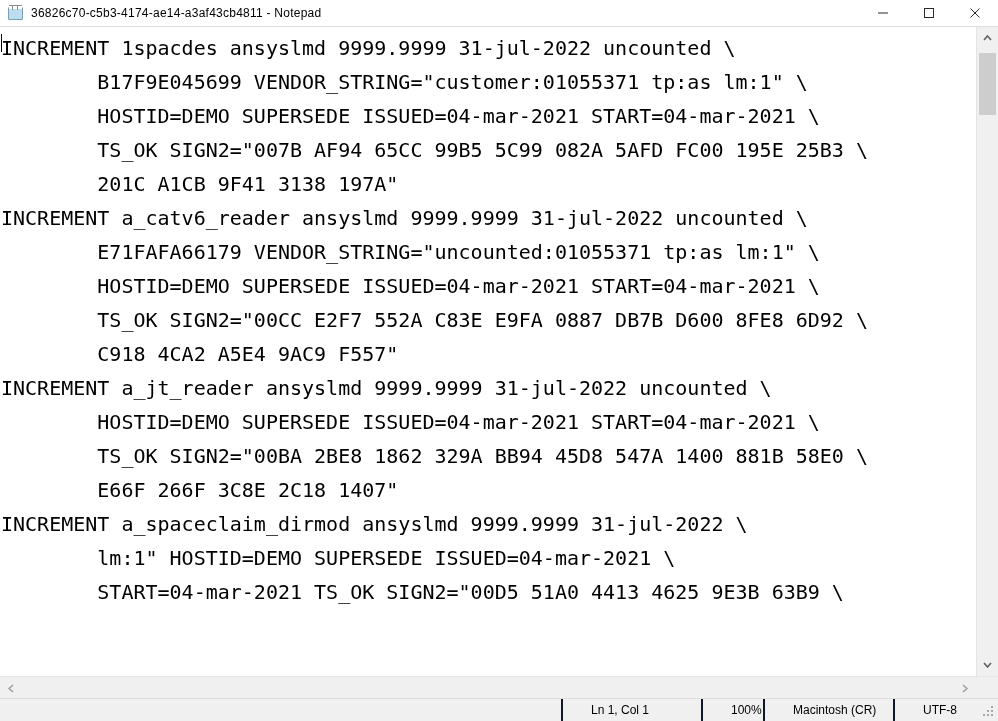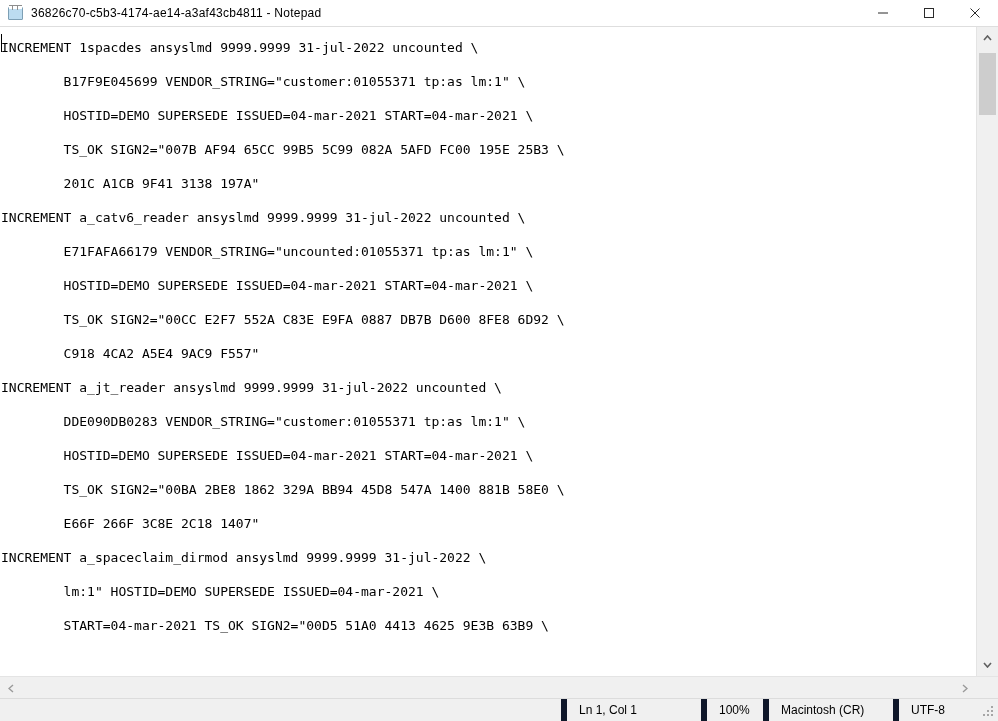--- a/index.html
+++ b/index.html
@@ -112,21 +112,21 @@
   }
   .textarea {
     flex: 1 1 auto;
     background: #ffffff;
     overflow: hidden;
     position: relative;
     padding-top: 4px;
   }
   .line {
     font-family: "DejaVu Sans Mono", "Liberation Mono", monospace;
-    font-size: 13px;
+    font-size: 20px;
     line-height: 34px;
     height: 34px;
     color: #000000;
     white-space: pre;
     padding-left: 1px;
   }
   .caret {
     position: absolute;
     left: 1px;
     top: 7px;
@@ -197,22 +197,22 @@
     background: #f0f0f0;
     border-top: 1px solid #dcdcdc;
     font-size: 12px;
     color: #000000;
     position: relative;
   }
   .status-spacer { flex: 1 1 auto; }
   .status-cell {
     display: flex;
     align-items: center;
-    padding-left: 12px;
-    border-left: 6px solid #0f172a;
+    padding-left: 28px;
+    border-left: 2px solid #0f172a;
     white-space: nowrap;
   }
   .status-cell.ln   { width: 140px; }
   .status-cell.zoom { width: 62px; }
   .status-cell.eol  { width: 130px; }
   .status-cell.enc  { width: 105px; }
 
   .grip {
     position: absolute;
     right: 3px;
@@ -266,21 +266,20 @@
         <div class="line">        B17F9E045699 VENDOR_STRING="customer:01055371 tp:as lm:1" \</div>
         <div class="line">        HOSTID=DEMO SUPERSEDE ISSUED=04-mar-2021 START=04-mar-2021 \</div>
         <div class="line">        TS_OK SIGN2="007B AF94 65CC 99B5 5C99 082A 5AFD FC00 195E 25B3 \</div>
         <div class="line">        201C A1CB 9F41 3138 197A"</div>
         <div class="line">INCREMENT a_catv6_reader ansyslmd 9999.9999 31-jul-2022 uncounted \</div>
         <div class="line">        E71FAFA66179 VENDOR_STRING="uncounted:01055371 tp:as lm:1" \</div>
         <div class="line">        HOSTID=DEMO SUPERSEDE ISSUED=04-mar-2021 START=04-mar-2021 \</div>
         <div class="line">        TS_OK SIGN2="00CC E2F7 552A C83E E9FA 0887 DB7B D600 8FE8 6D92 \</div>
         <div class="line">        C918 4CA2 A5E4 9AC9 F557"</div>
         <div class="line">INCREMENT a_jt_reader ansyslmd 9999.9999 31-jul-2022 uncounted \</div>
-        <div class="line">        DDE090DB0283 VENDOR_STRING="customer:01055371 tp:as lm:1" \</div>
         <div class="line">        HOSTID=DEMO SUPERSEDE ISSUED=04-mar-2021 START=04-mar-2021 \</div>
         <div class="line">        TS_OK SIGN2="00BA 2BE8 1862 329A BB94 45D8 547A 1400 881B 58E0 \</div>
         <div class="line">        E66F 266F 3C8E 2C18 1407"</div>
         <div class="line">INCREMENT a_spaceclaim_dirmod ansyslmd 9999.9999 31-jul-2022 \</div>
         <div class="line">        lm:1" HOSTID=DEMO SUPERSEDE ISSUED=04-mar-2021 \</div>
         <div class="line">        START=04-mar-2021 TS_OK SIGN2="00D5 51A0 4413 4625 9E3B 63B9 \</div>
       </div>
 
     <div class="vscroll">
       <div class="sb-arrow">

